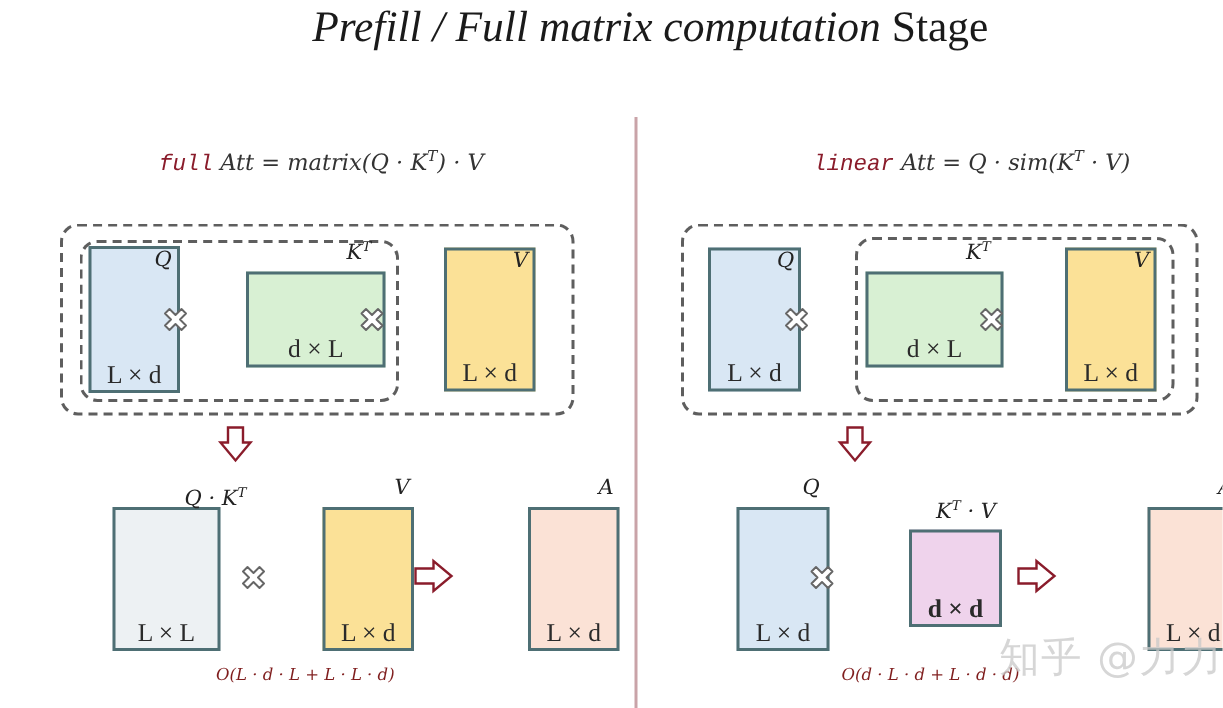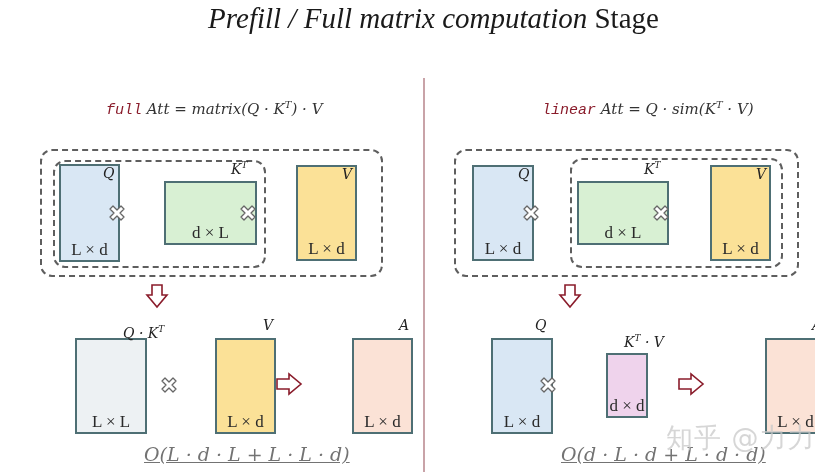--- a/index.html
+++ b/index.html
@@ -14,21 +14,21 @@
   .dash { border: 2px dashed #5e5e5e; border-radius: 12px; box-sizing: border-box; }
   .mat { box-sizing: border-box; border: 2px solid #4e6f74; display: flex; align-items: flex-end; justify-content: center;
          font-family: "Liberation Serif", serif; font-size: 17px; color: #2a2a2a; }
   .blue { background: #d9e7f4; }
   .green { background: #d8f0d3; }
   .yellow { background: #fbe197; }
   .gray { background: #edf1f3; }
   .peach { background: #fbe2d6; }
   .pink { background: #efd3ec; }
   .lbl { font-family: "DejaVu Serif", serif; font-style: italic; font-size: 14px; color: #222; white-space: nowrap; }
-  .complex { font-family: "DejaVu Serif", serif; font-style: italic; font-size: 19px; color: #737373; white-space: nowrap; text-decoration: underline; }
+  .complex { font-family: "DejaVu Serif", serif; font-style: italic; font-size: 11px; color: #7f1d1d; white-space: nowrap; }
   .watermark { font-family: "DejaVu Sans", sans-serif; font-size: 27px; color: rgba(200,200,200,0.75); white-space: nowrap; letter-spacing: 1px; }
   svg.icon { position: absolute; overflow: visible; }
 </style>
 </head>
 <body>
 
 <div class="abs title">
   <span class="it">Prefill / Full matrix computation</span><span> Stage</span>
 </div>
 
@@ -135,21 +135,21 @@
 
 <div class="abs mat blue" style="left:465px; top:338px; width:62px; height:96px;">
   <span>L × d</span>
 </div>
 <div class="abs lbl" style="left:509px; top:317px;">Q</div>
 
 <svg class="icon" style="left:538px; top:375px;" width="20" height="20" viewBox="0 0 20 20">
   <path d="M3 6 L6 3 L10 7 L14 3 L17 6 L13 10 L17 14 L14 17 L10 13 L6 17 L3 14 L7 10 Z" fill="#fff" stroke="#666" stroke-width="1.3" stroke-linejoin="round"></path>
 </svg>
 
-<div class="abs mat pink" style="left:580px; top:353px; width:42px; height:65px;">
+<div class="abs mat pink" style="left:580px; top:353px; width:62px; height:65px;font-weight:bold;">
   <span>d × d</span>
 </div>
 <div class="abs lbl" style="left:598px; top:333px;">
   <span>K</span><sup style="font-size:9px">T</sup><span> · V</span>
 </div>
 
 <svg class="icon" style="left:678px; top:373px;" width="26" height="22" viewBox="0 0 26 22">
   <path d="M1 6 L13 6 L13 1 L25 11 L13 21 L13 16 L1 16 Z" fill="#fff" stroke="#8a1c2b" stroke-width="1.6"></path>
 </svg>
 

